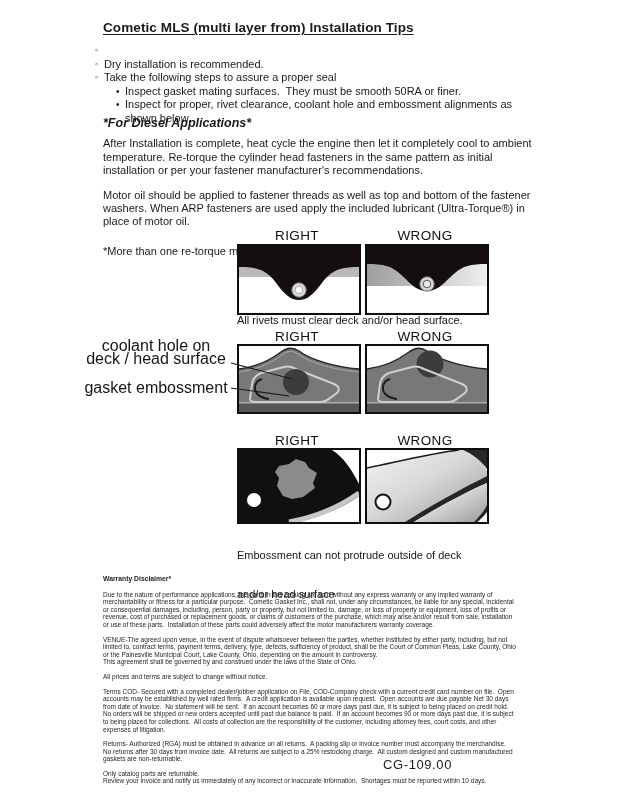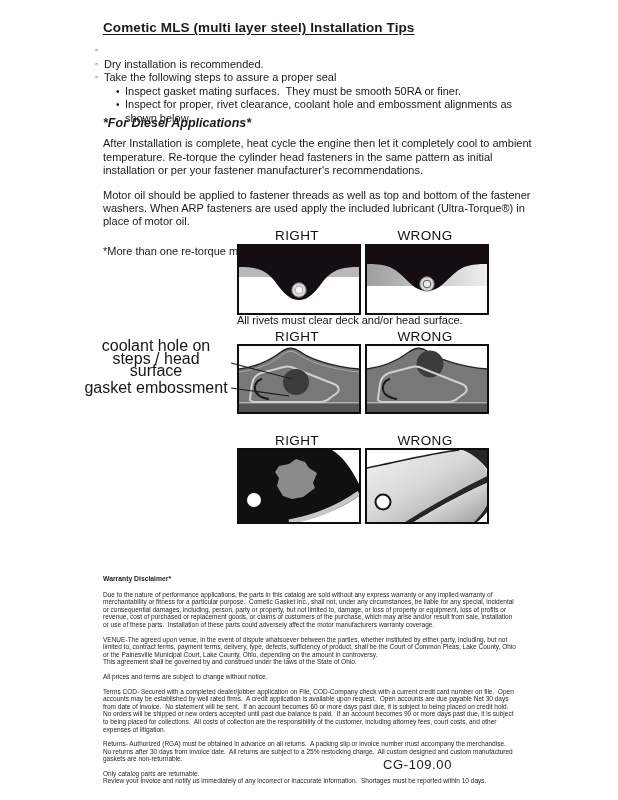--- a/index.html
+++ b/index.html
@@ -34,21 +34,21 @@
   .footer h3{font-size:6.8px;font-weight:bold;margin:0 0 8px 0;}
   .footer p{margin:0 0 7px 0;white-space:pre-wrap;}
   .footer p.tight{margin-bottom:0;}
   .pagenum{position:absolute;left:383px;top:757px;font-size:13px;letter-spacing:0.6px;color:#1c1c1c;}
 </style>
 </head>
 <body>
 
 <div class="page">
 
-  <div class="title">Cometic MLS (multi layer steel) Installation Tips</div>
+  <div class="title">Cometic MLS (multi layer from) Installation Tips</div>
 
   <div class="tips">
     <div class="tip">
       <span class="b">◦</span>
     </div>
     <div class="tip">
       <span class="b">◦</span>
       <span class="t">Dry installation is recommended.</span>
     </div>
     <div class="tip">
@@ -104,21 +104,21 @@
         <circle cx="60" cy="38" r="3.8" fill="#e9e9e9" stroke="#555555" stroke-width="1"></circle>
       </svg>
     </div>
     <div class="cap" style="top:86px;">All rivets must clear deck and/or head surface.</div>
 
     <div class="figlabel c1" style="top:101px;">RIGHT</div>
     <div class="figlabel c2" style="top:101px;">WRONG</div>
 
     <div class="side-label" style="top:112px;">
       <div>coolant hole on</div>
-      <div>steps / head surface</div>
+      <div>deck / head surface</div>
     </div>
     <div class="side-label" style="top:154px;">gasket embossment</div>
 
     <div class="figbox c1" style="top:116px;height:66px;">
       <svg viewBox="0 0 120 66" height="66" preserveAspectRatio="none">
         <rect width="120" height="66" fill="#ffffff"></rect>
         <path d="M0,23 C16,21 30,15 42,6 Q51,-1 60,5 C72,14 96,21 120,23 L120,66 L0,66 Z" fill="#787878"></path>
         <path d="M0,23 C16,21 30,15 42,6 Q51,-1 60,5 C72,14 96,21 120,23" stroke="#242424" stroke-width="1.4" fill="none"></path>
         <path d="M0,26 C17,24 31,18 43,9 Q51,2 59,8 C71,17 96,24 120,26" stroke="#a8a8a8" stroke-width="1" fill="none"></path>
         <rect y="57" width="120" height="9" fill="#565656"></rect>
@@ -171,20 +171,24 @@
         <rect width="120" height="72" fill="#ffffff"></rect>
         <path d="M0,18 C34,11 66,3 92,0 L102,0 C110,7 116,14 120,21 L120,26 C90,41 60,58 38,72 L0,72 Z" fill="url(#g-r3w)"></path>
         <path d="M0,18 C34,11 66,3 92,0" stroke="#1d1d1d" stroke-width="1.6" fill="none"></path>
         <path d="M96,0 L120,0 L120,19 C114,11 106,4 96,0 Z" fill="#262626"></path>
         <path d="M120,26 C90,41 60,58 38,72 L47,72 C68,59 97,43 120,33 Z" fill="#262626"></path>
         <path d="M120,33 C97,43 68,59 47,72 L107,72 C112,67 117,61 120,55 Z" fill="url(#g-r3w)"></path>
         <path d="M107,72 C112,67 117,61 120,55 L120,62 C117,66 113,70 110,72 Z" fill="#262626"></path>
         <circle cx="16" cy="52" r="7.5" fill="#ffffff" stroke="#161616" stroke-width="2"></circle>
       </svg>
     </div>
+    <div class="cap" style="top:295px;">
+      <div>Embossment can not protrude outside of deck</div>
+      <div>and/or head surface</div>
+    </div>
 
   </div>
 
   <div class="footer">
     <h3>Warranty Disclaimer*</h3>
     <p>Due to the nature of performance applications, the parts in this catalog are sold without any express warranty or any implied warranty of merchantability or fitness for a particular purpose.  Cometic Gasket Inc., shall not, under any circumstances, be liable for any special, incidental or consequential damages, including, person, party or property, but not limited to, damage, or loss of property or equipment, loss of profits or revenue, cost of purchased or replacement goods, or claims of customers of the purchase, which may arise and/or result from sale, installation or use of these parts.  Installation of these parts could adversely affect the motor manufacturers warranty coverage.</p>
     <p class="tight">VENUE-The agreed upon venue, in the event of dispute whatsoever between the parties, whether instituted by either party, including, but not limited to, contract terms, payment terms, delivery, type, defects, sufficiency of product, shall be the Court of Common Pleas, Lake County, Ohio or the Painesville Municipal Court, Lake County, Ohio, depending on the amount in controversy.</p>
     <p>This agreement shall be governed by and construed under the laws of the State of Ohio.</p>
     <p>All prices and terms are subject to change without notice.</p>
     <p>Terms COD- Secured with a completed dealer/jobber application on File, COD-Company check with a current credit card number on file.  Open accounts may be established by well rated firms.  A credit application is available upon request.  Open accounts are due payable Net 30 days from date of invoice.  No statement will be sent.  If an account becomes 60 or more days past due, it is subject to being placed on credit hold.  No orders will be shipped or new orders accepted until past due balance is paid.  If an account becomes 90 or more days past due, it is subject to being placed for collections.  All costs of collection are the responsibility of the customer, including attorney fees, court costs, and other expenses of litigation.</p>

